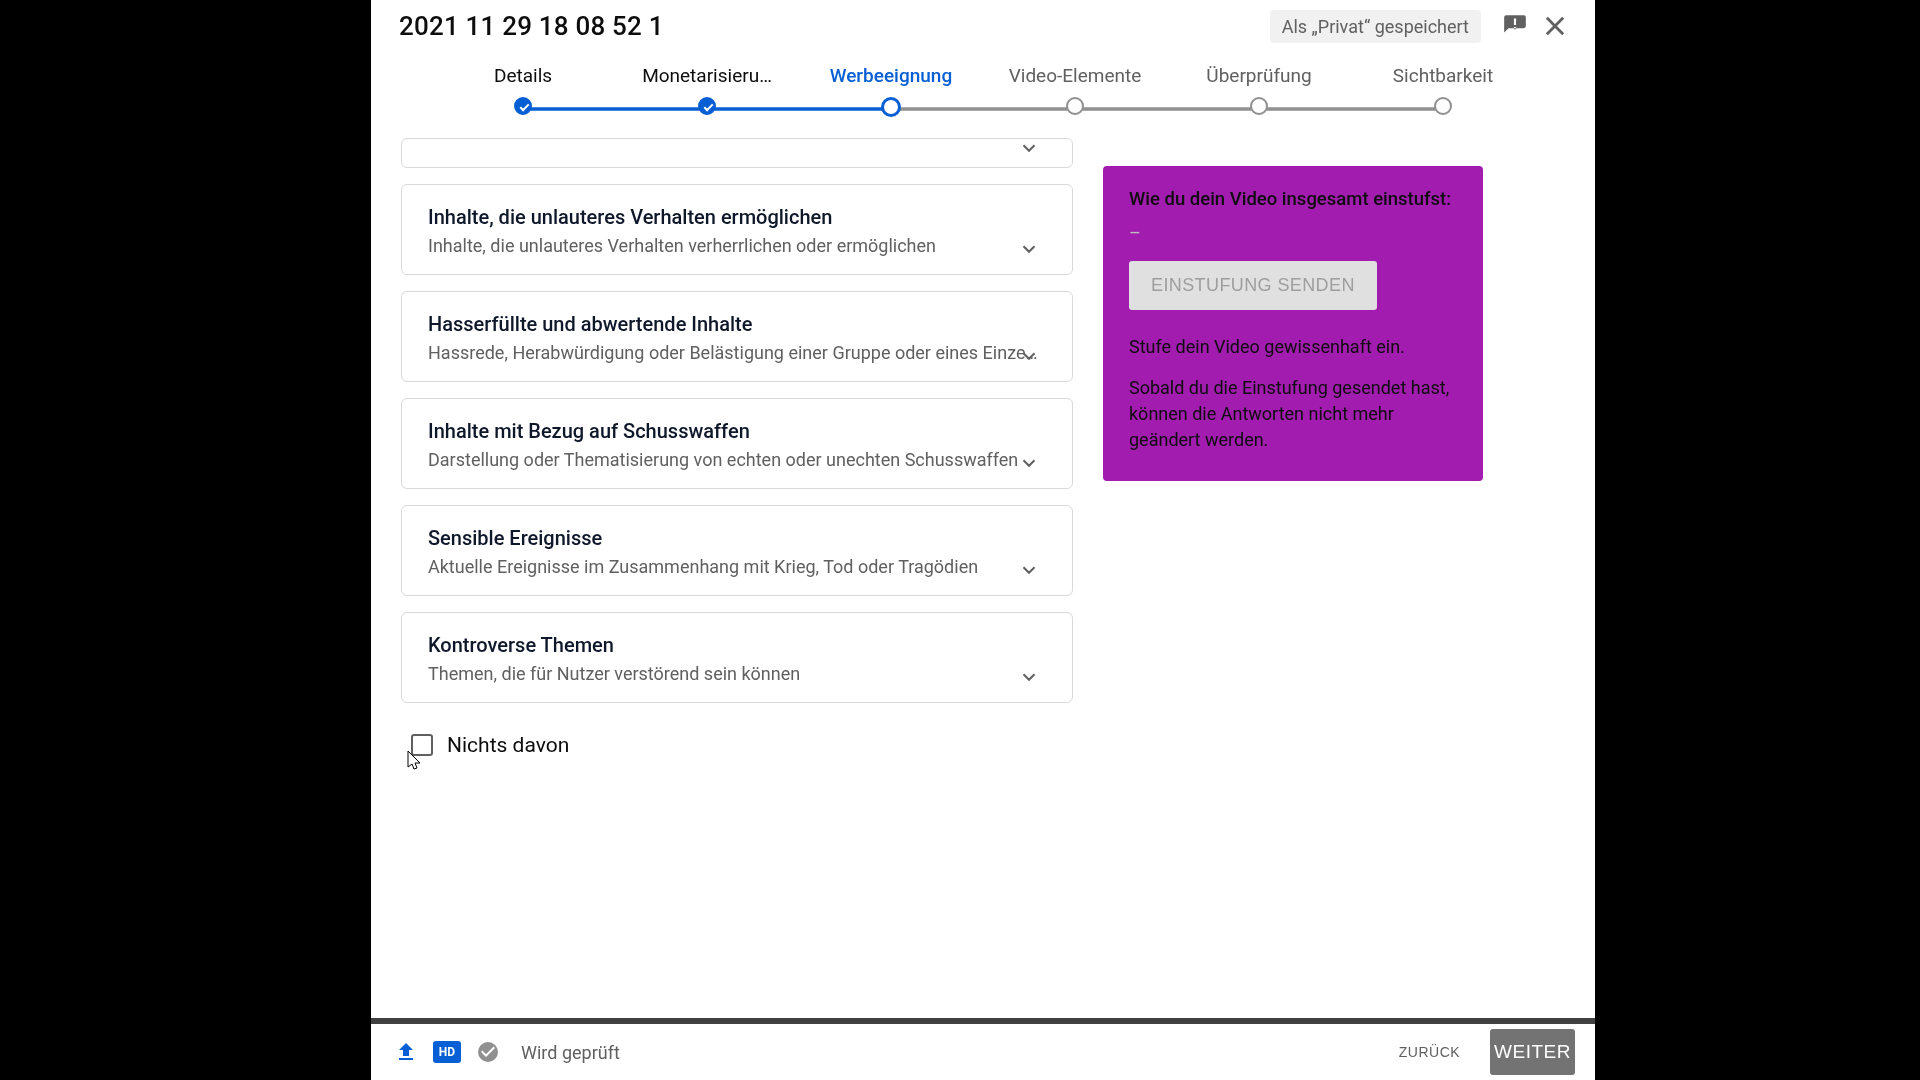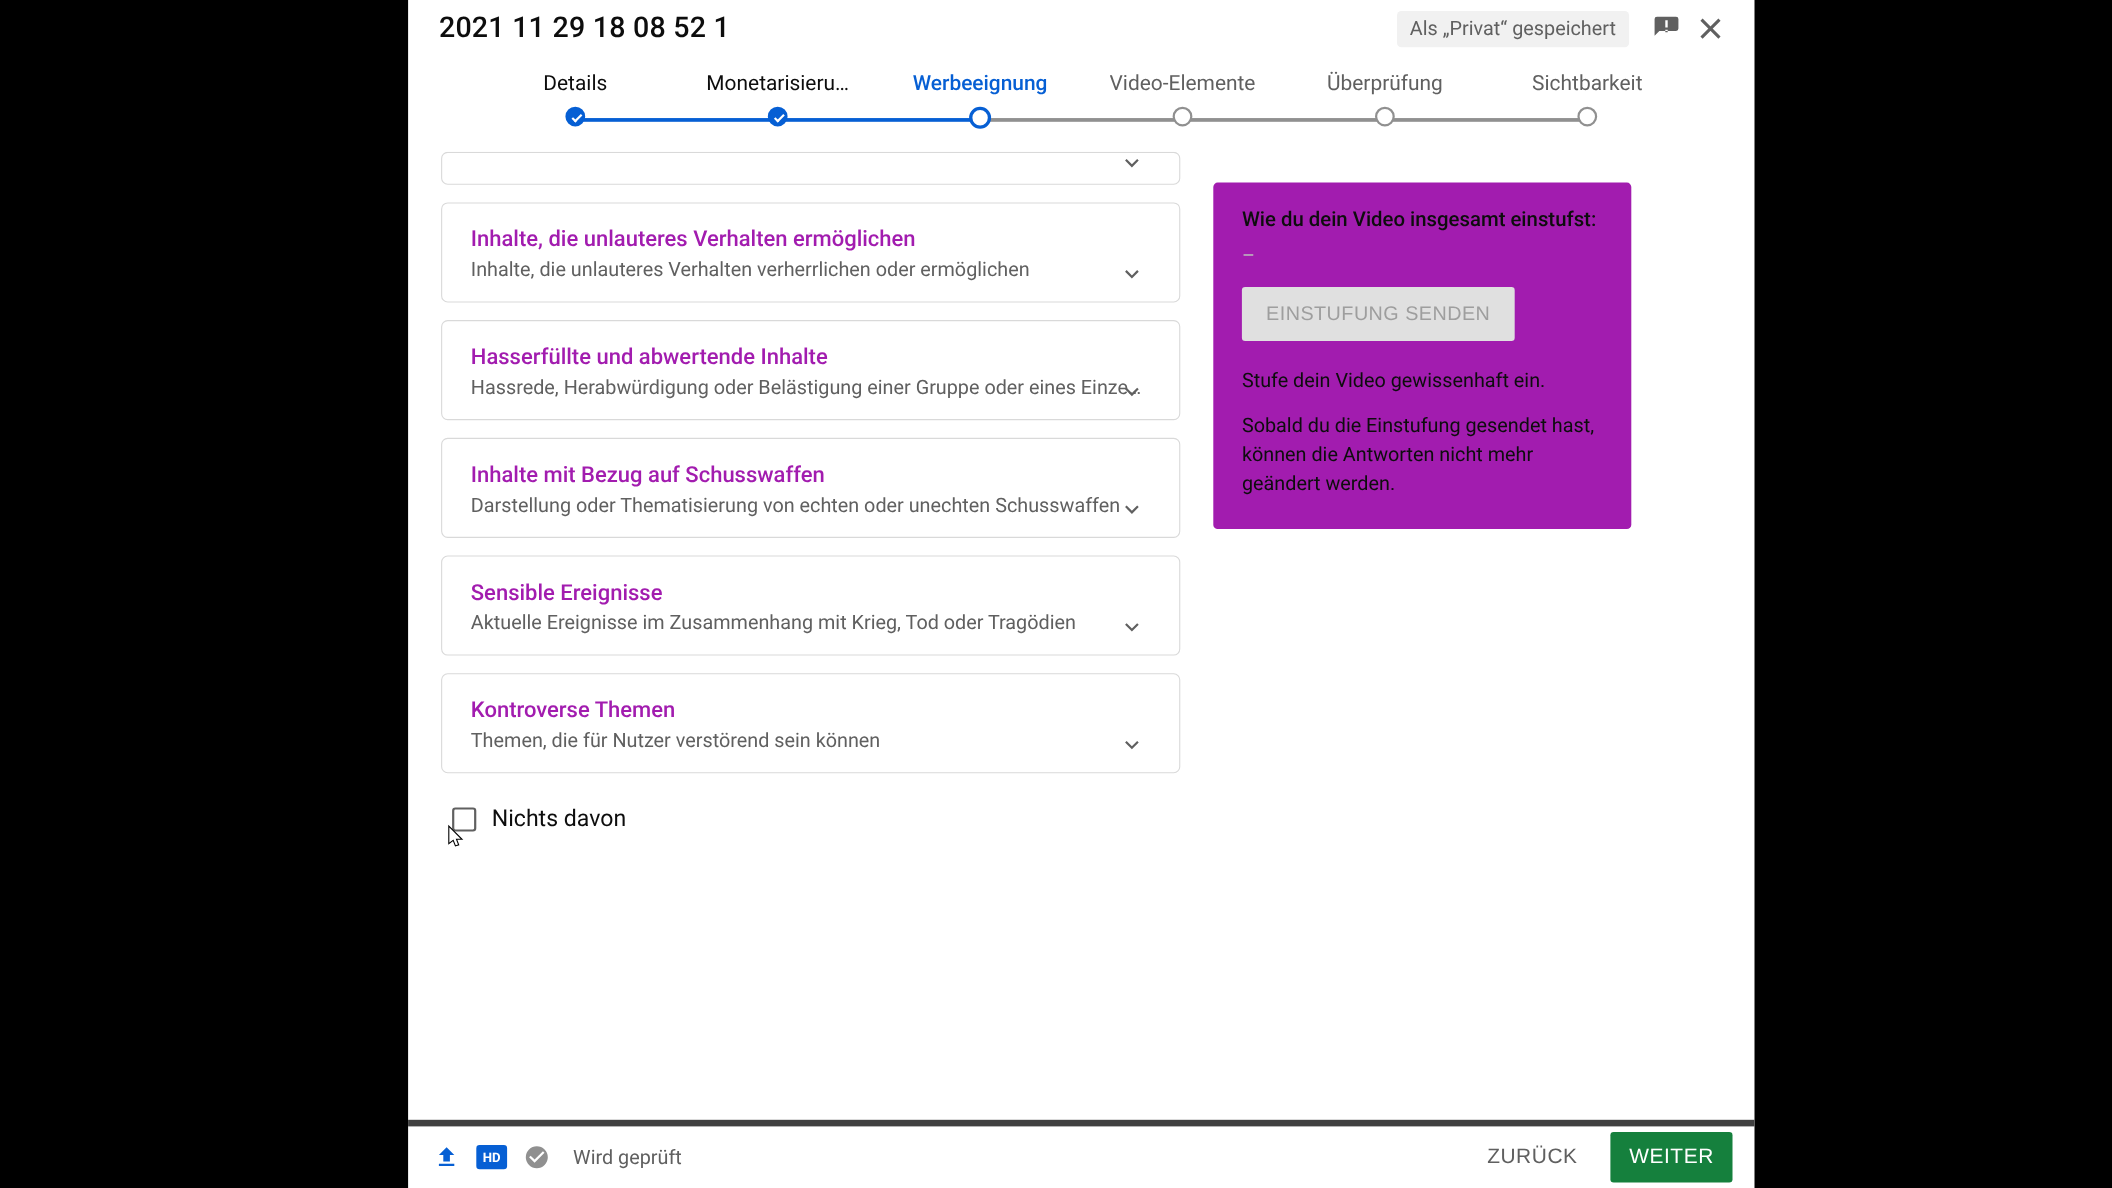--- a/index.html
+++ b/index.html
@@ -72,21 +72,21 @@
     display: flex; padding: 0 30px;
     gap: 30px;
   }
   .left-col { width: 672px; display:flex; flex-direction:column; gap: 16px; }
   .card {
     border: 1px solid #d9d9d9; border-radius: 6px;
     padding: 20px 26px 18px 26px;
     position: relative;
   }
   .card.stub { height: 30px; padding-top:4px; padding-bottom:4px; }
-  .card-title { font-size: 20px; font-weight: 500; color: #a21caf; margin-bottom: 6px; }
+  .card-title { font-size: 20px; font-weight: 500; color: #0f172a; margin-bottom: 6px; }
   .card-desc { font-size: 18px; color: #606060; white-space: nowrap; overflow:hidden; text-overflow: ellipsis; }
   .chev {
     position: absolute; right: 32px; bottom: 10px;
     color: #606060;
   }
   .card.stub .chev { bottom: 4px; }
 
   .none-row {
     display: flex; align-items: center; gap: 14px;
     padding: 14px 10px 0 10px;
@@ -122,22 +122,22 @@
   
   .dlg-footer {
     height: 62px; border-top: 6px solid #404040;
     display: flex; align-items: center; padding: 0 20px;
     gap: 12px;
   }
   .foot-icon { width: 30px; height: 30px; display:flex; align-items:center; justify-content:center; color:#065fd4;}
   .foot-icon.gray { color:#909090; }
   .hd-badge { width:28px;height:22px;background:#065fd4;border-radius:3px;color:#fff;font-size:12px;font-weight:700;display:flex;align-items:center;justify-content:center;}
   .foot-status { font-size: 18px; color:#606060; margin-left: 6px; flex:1; }
-  .btn-text { background:none;border:none;color:#606060;font-size:19px;font-weight:500;letter-spacing:.5px;padding:10px 18px;cursor:pointer;}
-  .btn-primary { background:#15803d;color:#fff;border:none;font-size:19px;font-weight:500;letter-spacing:.5px;padding:12px 17px;border-radius:3px;cursor:pointer;}
+  .btn-text { background:none;border:none;color:#606060;font-size:14px;font-weight:500;letter-spacing:.5px;padding:10px 18px;cursor:pointer;}
+  .btn-primary { background:#737373;color:#fff;border:none;font-size:19px;font-weight:500;letter-spacing:.5px;padding:12px 4px;border-radius:3px;cursor:pointer;}
 </style>
 </head>
 <body>
 <div class="stage">
   <div class="dialog">
 
     <div class="dlg-header">
       <div class="dlg-title">2021 11 29 18 08 52 1</div>
       <div class="saved-pill">Als „Privat“ gespeichert</div>
       <div class="hdr-icon">

